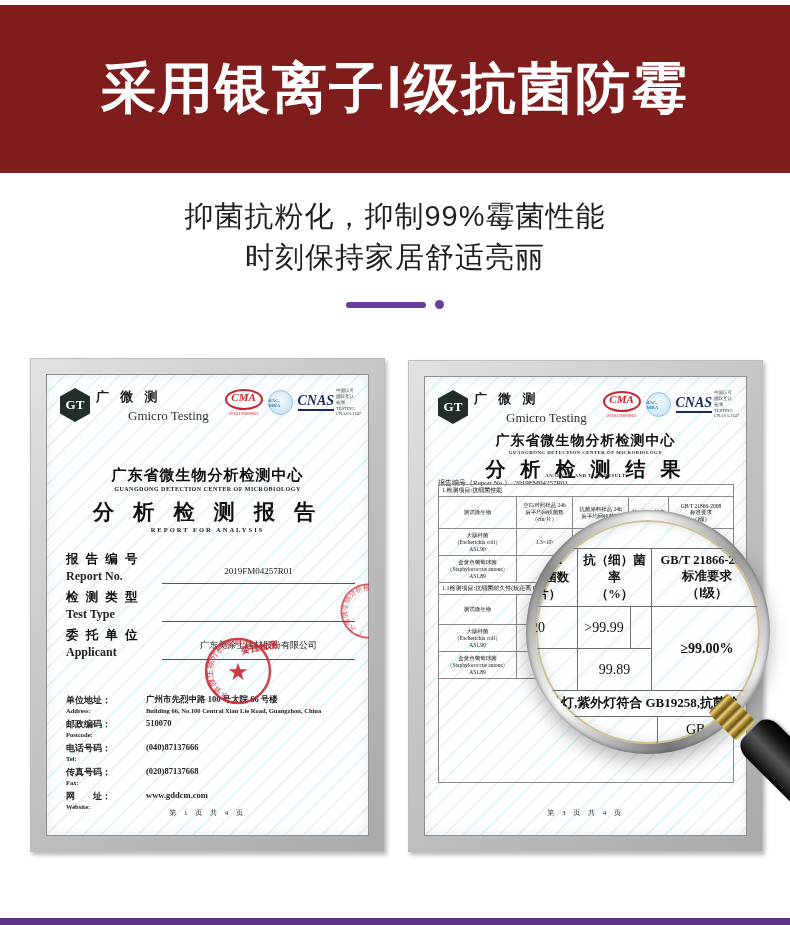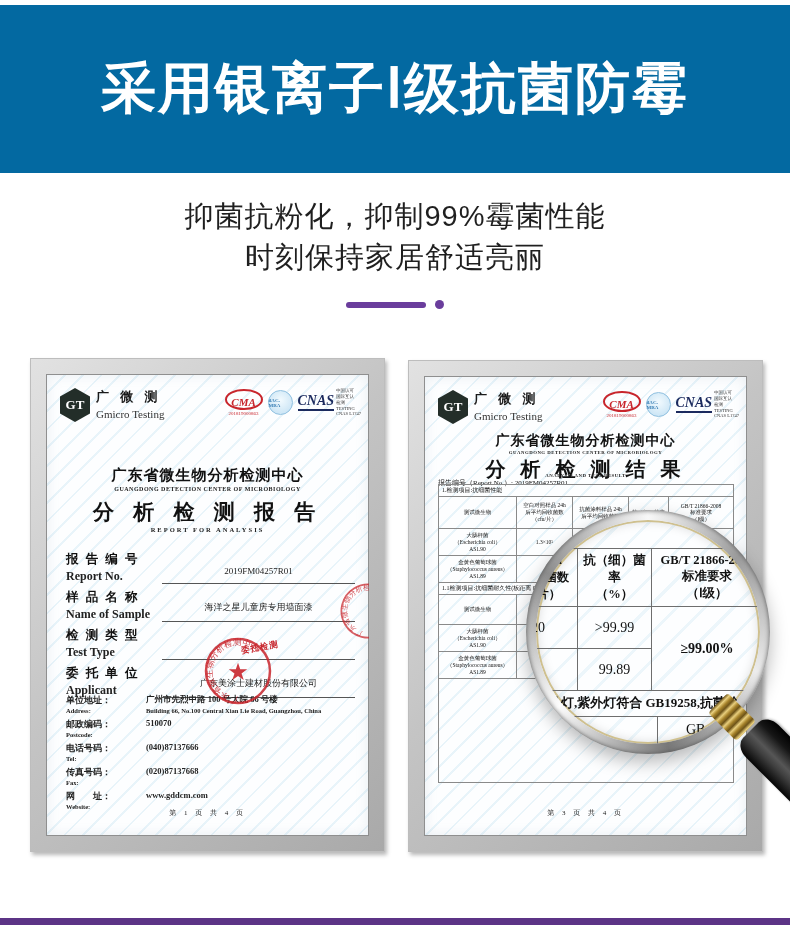--- a/index.html
+++ b/index.html
@@ -1,21 +1,21 @@
 <!DOCTYPE html>
 <html><head>
 <meta charset="utf-8">
 <style>
   * { margin:0; padding:0; box-sizing:border-box; }
   html,body { background:#ffffff; }
   .page { position:relative; width:790px; height:925px; margin:0 auto; background:#fff; overflow:hidden;
           font-family:"Liberation Sans", sans-serif; }
 
   
-  .banner { position:absolute; left:0; top:5px; width:790px; height:168px; background:#0369a1;
+  .banner { position:absolute; left:0; top:5px; width:790px; height:168px; background:#7f1d1d;
             display:flex; align-items:center; justify-content:center; }
   .banner h1 { color:#fff; font-size:55px; font-weight:bold; letter-spacing:2px; white-space:nowrap; }
 
   
   .intro { position:absolute; left:0; top:196px; width:790px; text-align:center; color:#1f1f1f; }
   .intro div { font-size:29px; line-height:41px; letter-spacing:1px; }
 
   .divider { position:absolute; left:0; top:300px; width:790px; display:flex; align-items:center; justify-content:center; gap:9px; }
   .divider .bar { width:80px; height:6px; border-radius:3px; background:#6a3d9c; }
   .divider .dot { width:9px; height:9px; border-radius:50%; background:#6a3d9c; }
@@ -30,24 +30,24 @@
            background-image:repeating-linear-gradient(135deg, rgba(150,205,230,0.20) 0px, rgba(150,205,230,0.20) 2px, transparent 2px, transparent 13px);
            font-family:"Liberation Serif", serif; color:#222; }
 
   
   .lab-row { position:absolute; top:14px; left:14px; right:8px; display:flex; align-items:flex-start; }
   .gt-hex { width:30px; height:34px; background:#232e29; clip-path:polygon(50% 0,100% 25%,100% 75%,50% 100%,0 75%,0 25%);
             display:flex; align-items:center; justify-content:center; color:#fff; font-weight:bold; font-size:13px;
             font-family:"Liberation Serif", serif; flex:0 0 auto; }
   .gt-text { margin-left:6px; }
   .gt-cn { font-size:13px; font-weight:bold; letter-spacing:4px; color:#1a1a1a; }
-  .gt-en { font-size:11px; color:#333; margin-top:2px; }
+  .gt-en { font-size:13px; color:#333; margin-top:2px;margin-left:32px; }
   .accred { margin-left:auto; display:flex; align-items:center; gap:5px; }
   .cma-wrap { text-align:center; }
-  .cma-box { border:2px solid #c8252c; border-radius:50%; width:38px; height:21px; display:flex; align-items:flex-end; justify-content:center; }
+  .cma-box { border:2px solid #c8252c; border-radius:50%; width:38px; height:21px; display:flex; align-items:flex-start; justify-content:center; }
   .cma-box span { color:#c8252c; font-weight:bold; font-style:italic; font-size:11px; letter-spacing:0; }
   .cma-no { font-size:5px; color:#c8252c; margin-top:1px; }
   .ilac { width:25px; height:25px; border-radius:50%; border:1px solid #8fc0e0;
           background:radial-gradient(circle at 50% 40%, #f2fafe 0%, #cfe7f6 70%);
           display:flex; align-items:center; justify-content:center; }
   .ilac span { color:#3a7fb5; font-size:5px; font-weight:bold; }
   .cnas-wrap { display:flex; align-items:center; gap:2px; }
   .cnas { color:#1b2a5e; font-weight:bold; font-style:italic; font-size:14px; border-bottom:2px solid #1b2a5e; line-height:1; padding-bottom:1px; }
   .cnas-side { font-size:4.5px; line-height:1.3; color:#333; white-space:pre-line; }
 
@@ -182,27 +182,20 @@
       <div class="c-title-cn lp-doc-cn">分 析 检 测 报 告</div>
       <div class="c-title-en lp-doc-en">REPORT   FOR   ANALYSIS</div>
 
       <div class="fields">
         <div class="frow">
           <div class="flabel">
               <div class="cn">报 告 编 号</div>
             <div class="en">Report No.</div>
             </div>
           <div class="fval">2019FM04257R01</div>
-        </div>
-        <div class="frow">
-          <div class="flabel">
-              <div class="cn">样 品 名 称</div>
-            <div class="en">Name of Sample</div>
-            </div>
-          <div class="fval">海洋之星儿童房专用墙面漆</div>
         </div>
         <div class="frow">
           <div class="flabel">
               <div class="cn">检 测 类 型</div>
             <div class="en">Test Type</div>
             </div>
           <div class="fval"></div>
         </div>
         <div class="frow">
           <div class="flabel">
@@ -414,21 +407,21 @@
       <div class="lcell pre" style="left:-36px; top:28px; width:78px;  height:59px; font-size:12px; font-weight:bold;">样品 24h
 均回收菌数
 cfu/片）</div>
       <div class="lcell pre" style="left:41px;  top:28px; width:75px;  height:59px; font-size:12.5px; font-weight:bold;">抗（细）菌率
 （%）</div>
       <div class="lcell pre" style="left:115px; top:28px; width:112px; height:59px; font-size:12.5px; font-weight:bold;">GB/T 21866-2008
 标准要求
 （Ⅰ级）</div>
 
       <div class="lcell" style="left:-36px; top:86px;  width:78px; height:43px; font-size:14px; justify-content:flex-start; padding-left:22px;">&lt;20</div>
-      <div class="lcell" style="left:41px;  top:86px;  width:75px; height:43px; font-size:14px;">&gt;99.99</div>
+      <div class="lcell" style="left:41px;  top:86px;  width:54px; height:43px; font-size:14px;">&gt;99.99</div>
       <div class="lcell" style="left:115px; top:86px;  width:112px; height:85px; font-size:14px; font-weight:bold;">≥99.00%</div>
       <div class="lcell" style="left:-36px; top:128px; width:78px; height:43px; font-size:14px; justify-content:flex-start; padding-left:12px;">×10³</div>
       <div class="lcell" style="left:41px;  top:128px; width:75px; height:43px; font-size:14px;">99.89</div>
 
       <div class="lens-note">的紫外灯,紫外灯符合 GB19258,抗菌涂料</div>
       <div class="lens-hline"></div>
       <div class="lens-vline"></div>
       <div class="lens-partial">GB</div>
     </div>
   </div>

